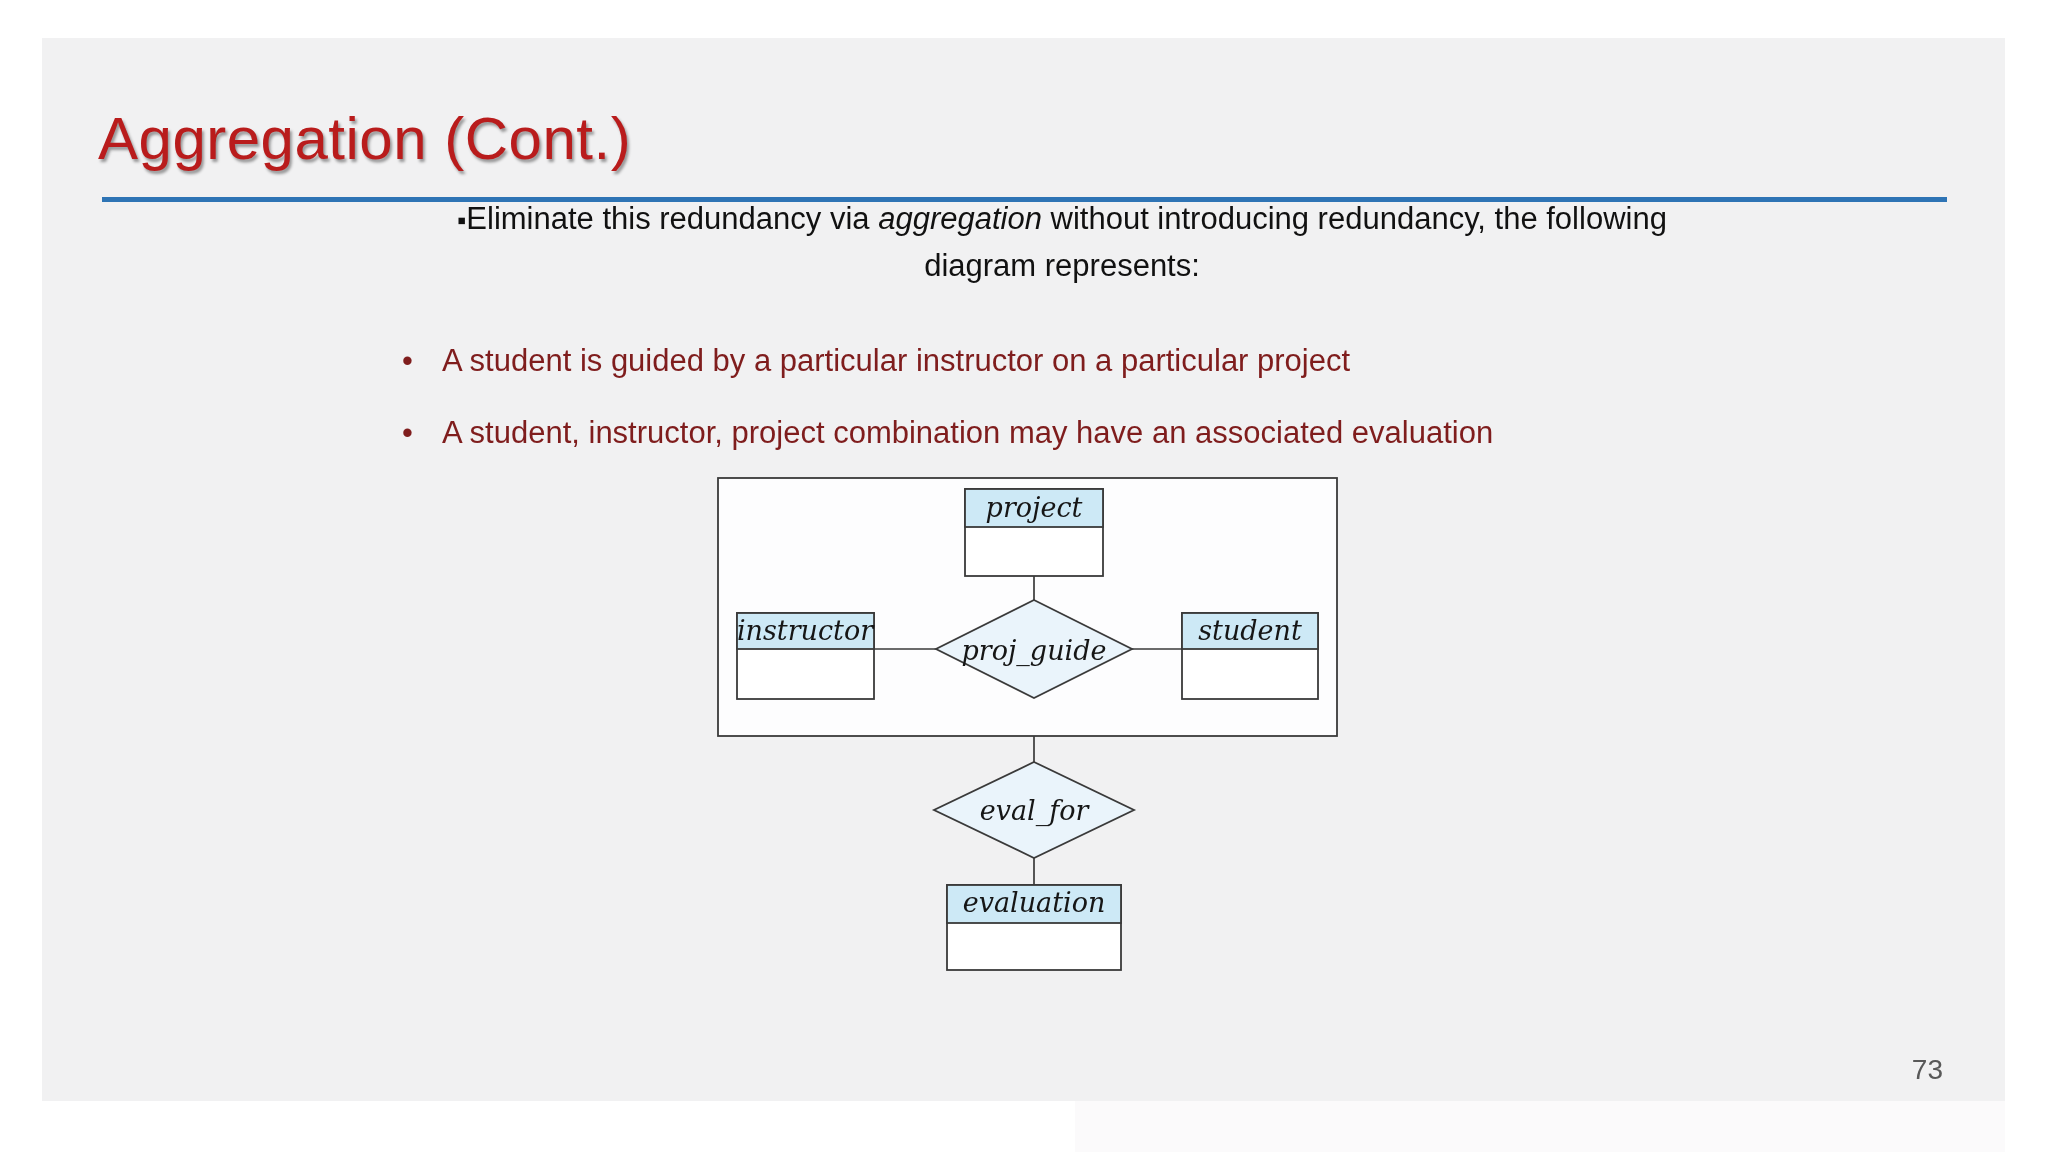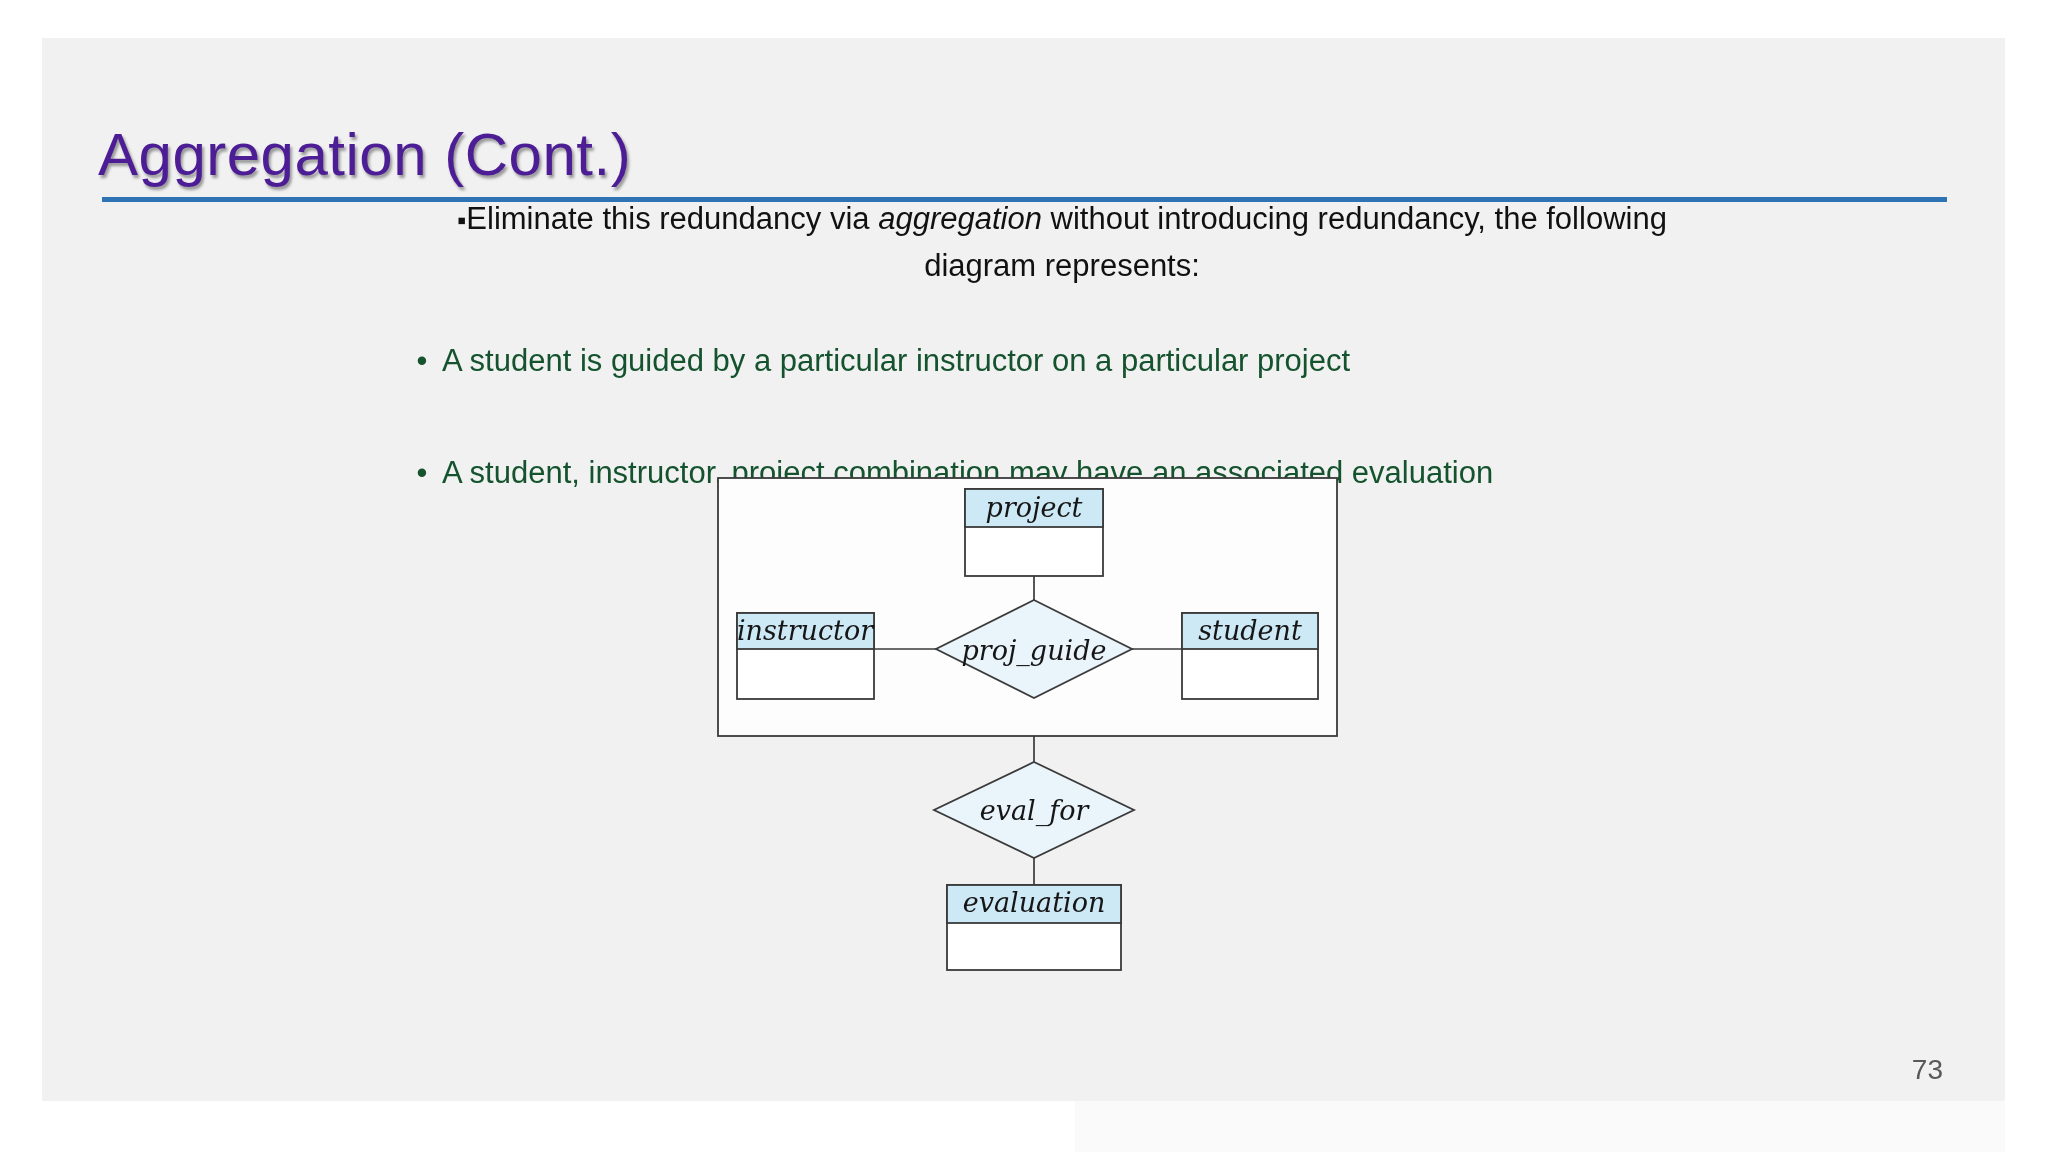--- a/index.html
+++ b/index.html
@@ -9,48 +9,47 @@
     background:#ffffff;
     font-family:"Liberation Sans", sans-serif;
     overflow:hidden;
   }
   .slide {
     position:absolute; left:42px; top:38px;
     width:1963px; height:1063px;
     background:#f1f1f2;
   }
   .page-title {
-    position:absolute; left:56px; top:82px;
-    font-size:60px; font-weight:400; color:#4c1d95;
+    position:absolute; left:56px; top:66px;
+    font-size:60px; font-weight:400; color:#b91c1c;
     letter-spacing:0.5px;
     text-shadow:2px 3px 3px rgba(0,0,0,0.38);
     white-space:nowrap;
   }
   .title-rule {
     position:absolute; left:60px; top:159px;
     width:1845px; height:5px;
     background:#2e74b5;
   }
   .intro {
     position:absolute; left:360px; top:158px;
     width:1320px;
     font-size:31px; line-height:46px; color:#111;text-align:center;
   }
   .intro .line { white-space:nowrap; }
   .intro .sq-bullet { font-size:26px; }
   .intro .em { font-style:italic; }
   .bullet-row {
     position:absolute; left:360px;
-    font-size:31px; line-height:46px; color:#14532d;
+    font-size:31px; line-height:46px; color:#7f1d1d;
     white-space:nowrap;
-    text-align:center;
   }
   .bullet-row .glyph { display:inline-block; width:40px; }
   .bullet-row.b1 { top:300px; }
-  .bullet-row.b2 { top:412px; }
+  .bullet-row.b2 { top:372px; }
   .er-diagram { position:absolute; left:658px; top:432px; }
   .er-diagram .box-stroke { stroke:#3a3a3a; stroke-width:1.8; }
   .er-diagram .conn { stroke:#3a3a3a; stroke-width:1.7; }
   .er-diagram text {
     font-family:"DejaVu Serif", serif;
     font-style:italic;
     font-size:27px;
     fill:#161616;
     text-anchor:middle;
   }

